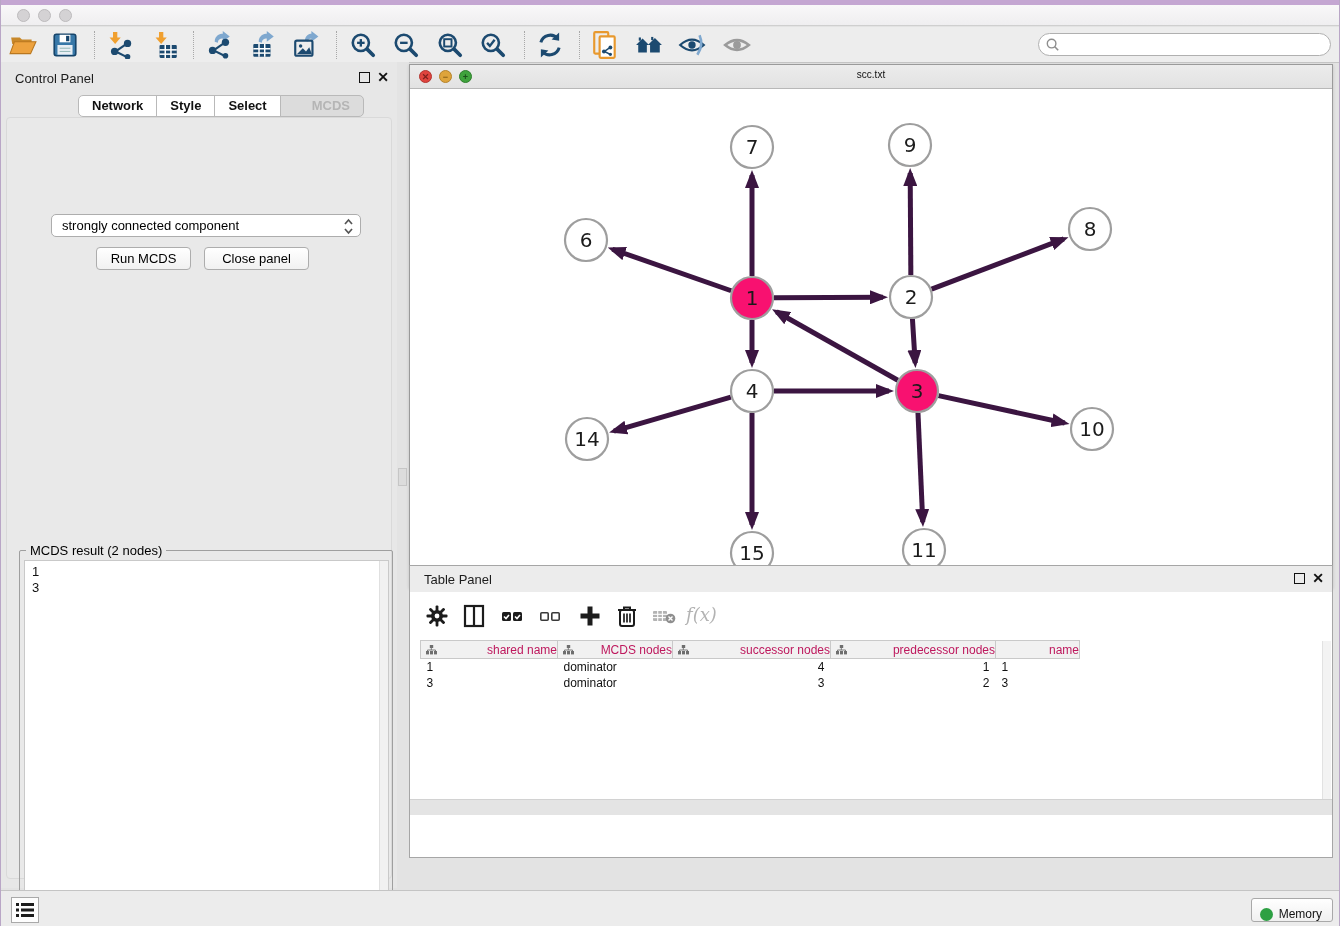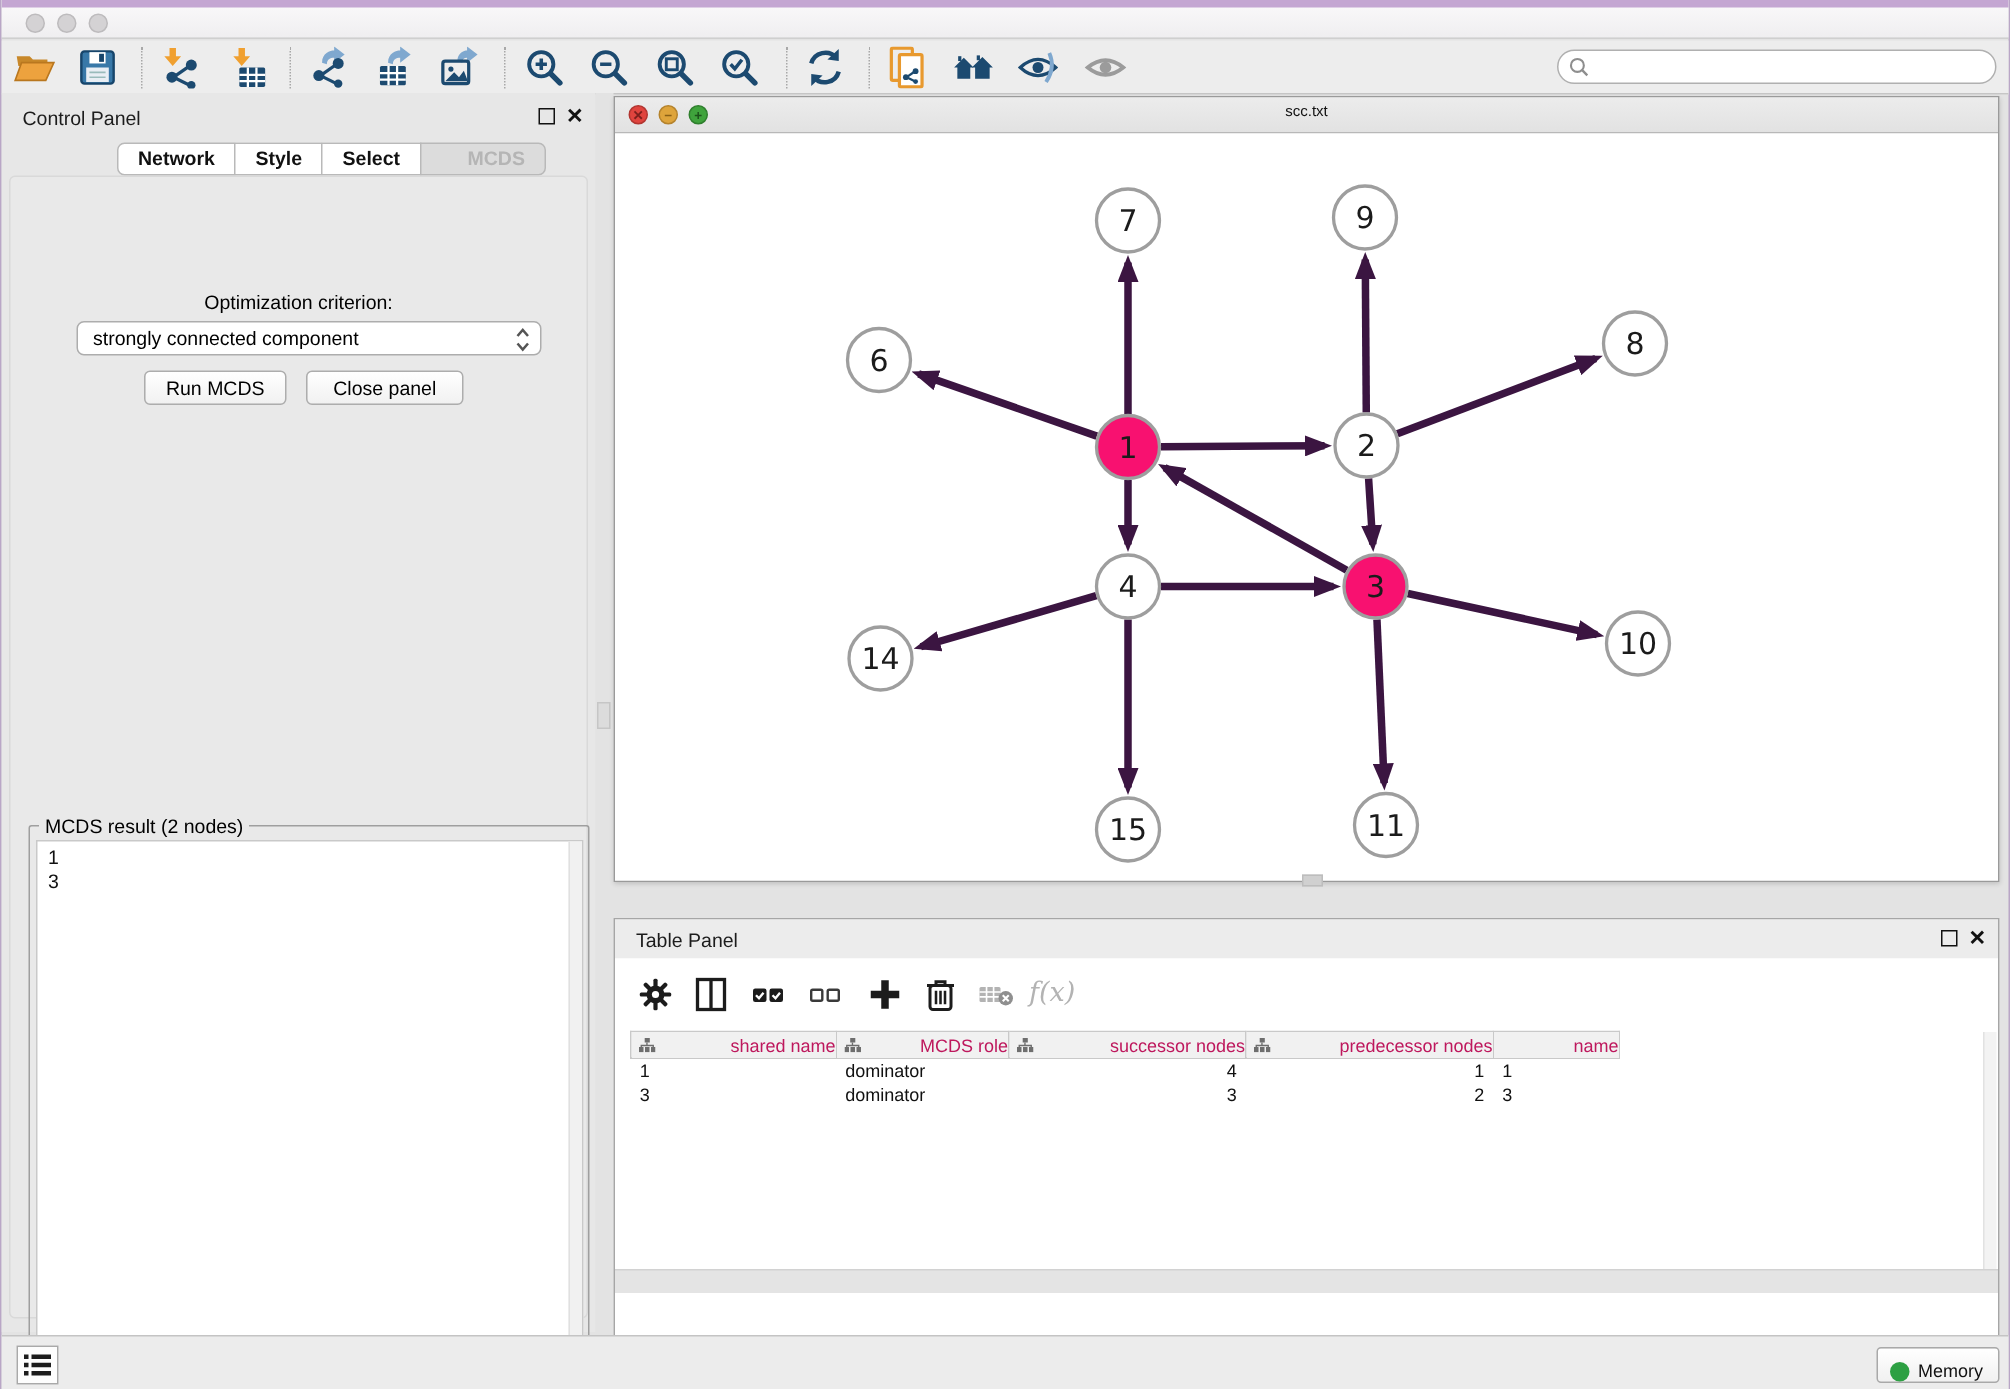--- a/index.html
+++ b/index.html
@@ -64,21 +64,21 @@
   .nw-traffic { position:absolute; left:9px; top:5px; display:flex; gap:7px; }
   .nw-dot { width:13px; height:13px; border-radius:50%; font-size:9px; font-weight:bold;
     text-align:center; line-height:13px; cursor:pointer; }
   .nw-dot.red { background:#e0443e; border:1px solid #b23530; color:#7c1f1c; }
   .nw-dot.yellow { background:#dea43b; border:1px solid #b5832c; color:#8a6016; }
   .nw-dot.green { background:#3fa33c; border:1px solid #2f7f2d; color:#1c521b; }
   .nw-title { position:absolute; left:0; top:4px; width:100%; text-align:center; font-size:10px; color:#111; }
   .nw-canvas { position:absolute; left:0; top:24px; width:922px; height:498px; background:#fff; }
   .h-handle { position:absolute; left:458px; bottom:-4px; width:14px; height:8px; background:#d0d0d0; border:1px solid #bdbdbd; }
   
-  .table-panel { position:absolute; left:408px; top:612px; width:924px; height:293px;
+  .table-panel { position:absolute; left:408px; top:565px; width:924px; height:293px;
     background:#fff; border:1px solid #a6a6a6; }
   .tp-header { position:relative; height:26px; background:#ececec; }
   .tp-toolbar { position:relative; height:48px; background:#fff; }
   .tp-icon { position:absolute; top:11px; width:26px; height:26px; cursor:pointer; }
   .fx-label { position:absolute; left:276px; top:12px; font-family:"DejaVu Serif", serif;
     font-style:italic; font-size:18px; color:#b3b3b3; }
   .node-table { border-collapse:collapse; margin-left:10px; table-layout:fixed; font-size:12px; }
   .node-table th { background:#f1f1f1; border:1px solid #c9c9c9; border-left:none; font-weight:normal;
     height:18px; padding:0; position:relative; text-align:right; color:#be185d; }
   .node-table th:first-child { border-left:1px solid #c9c9c9; }
@@ -300,21 +300,20 @@
         <div class="close-glyph">✕</div>
       </div>
     </div>
     <div class="tabset cp-tabs">
       <div class="tab">Network</div>
       <div class="tab">Style</div>
       <div class="tab">Select</div>
       <div class="tab active">MCDS</div>
     </div>
     <div class="cp-content">
-      <div class="opt-label">Optimization criterion:</div>
       <div class="criterion-select">
         <span>strongly connected component</span>
         <span class="stepper">
           <svg width="11" height="17" viewBox="0 0 11 17">
               <path d="M2 6 L5.5 2 L9 6" fill="none" stroke="#555" stroke-width="1.7"></path>
               <path d="M2 11 L5.5 15 L9 11" fill="none" stroke="#555" stroke-width="1.7"></path>
             </svg>
         </span>
       </div>
       <div class="cp-button" style="left:89px;width:95px">Run MCDS</div>
@@ -493,21 +492,21 @@
           <th><span class="hier-ic">
                 <svg width="11" height="10" viewBox="0 0 11 10">
                   <g fill="#6e6e6e">
                     <rect x="3.8" y="0" width="3.4" height="3"></rect>
                     <rect x="0" y="6" width="3" height="3.4"></rect>
                     <rect x="4" y="6" width="3" height="3.4"></rect>
                     <rect x="8" y="6" width="3" height="3.4"></rect>
                     <path d="M5.3 3 v2 M1.5 6 v-1 h8 v1" stroke="#6e6e6e" fill="none" stroke-width="0.9"></path>
                   </g>
                 </svg>
-              </span><span>MCDS role</span></th>
+              </span><span>MCDS nodes</span></th>
           <th><span class="hier-ic">
                 <svg width="11" height="10" viewBox="0 0 11 10">
                   <g fill="#6e6e6e">
                     <rect x="3.8" y="0" width="3.4" height="3"></rect>
                     <rect x="0" y="6" width="3" height="3.4"></rect>
                     <rect x="4" y="6" width="3" height="3.4"></rect>
                     <rect x="8" y="6" width="3" height="3.4"></rect>
                     <path d="M5.3 3 v2 M1.5 6 v-1 h8 v1" stroke="#6e6e6e" fill="none" stroke-width="0.9"></path>
                   </g>
                 </svg>

